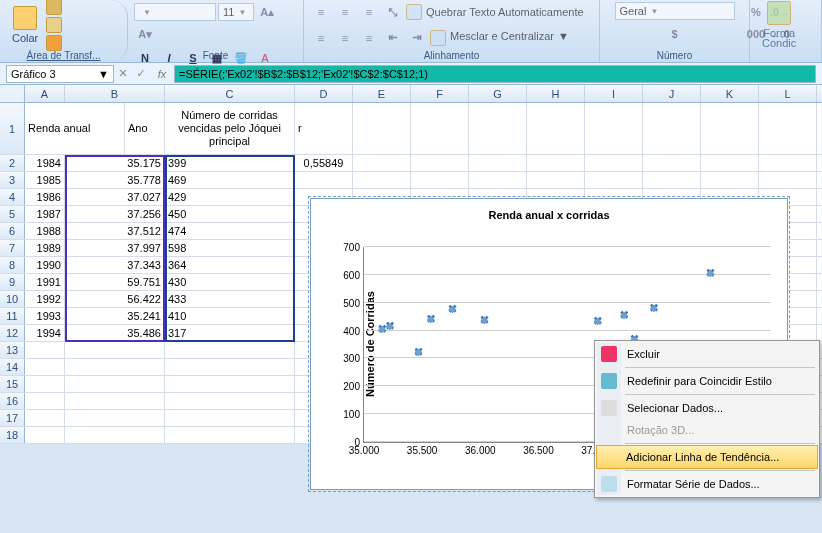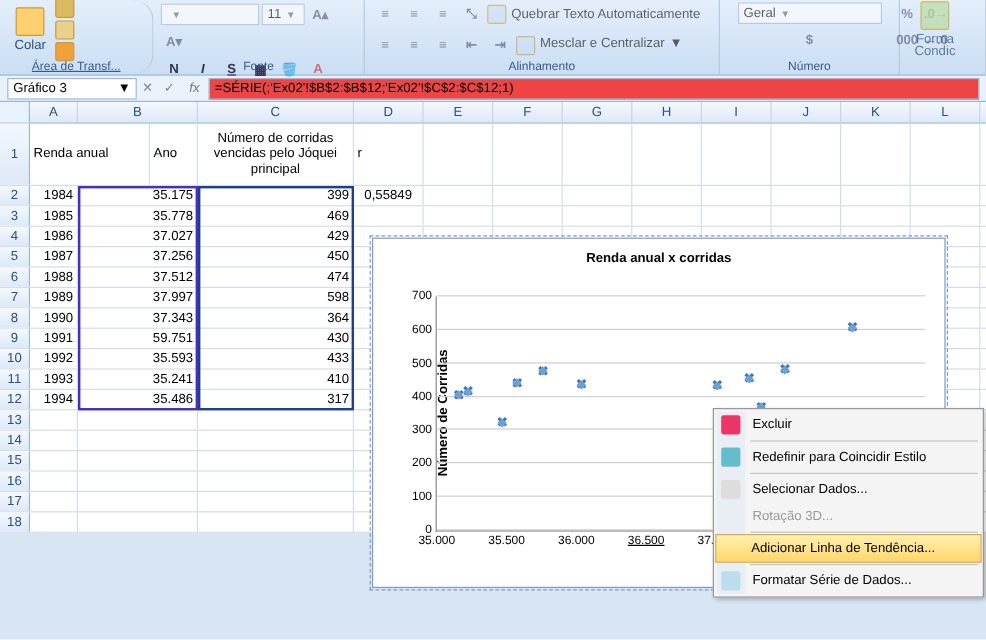--- a/index.html
+++ b/index.html
@@ -12,35 +12,35 @@
   .ico2 { width:24px; height:24px; background:#ffd070; border:1px solid #c89b3a; border-radius:2px; }
   .smallbtns { display:flex; flex-wrap:wrap; gap:2px; }
   .sbtn { width:22px; height:20px; border:1px solid transparent; display:flex; align-items:center; justify-content:center; color:#335; font-weight:bold; font-size:11px; border-radius:2px;}
   .combo { height:18px; border:1px solid #9bb7d6; background:#fff; display:flex; align-items:center; padding:0 4px; font-size:11px; gap:4px;}
   .combo .caret{font-size:8px;color:#666;}
   .link { color:#1a4e8a; text-decoration:underline; cursor:pointer; font-size:10px;}
   
   .namebar { height:22px; background:#e9f1fb; border-bottom:1px solid #9bb7d6; display:flex; align-items:center; }
   .namebox { width:108px; border:1px solid #9bb7d6; background:#fff; height:18px; margin-left:6px; display:flex; align-items:center; padding:0 4px; justify-content:space-between;}
   .fx { width:16px; text-align:center; font-style:italic; color:#7a7a7a; margin:0 4px;}
-  .formulabar { flex:1; border:1px solid #9bb7d6; background:#ef4444; height:18px; padding:0 4px; line-height:16px; margin-right:6px;}
+  .formulabar { flex:1; border:1px solid #9bb7d6; background:#14b8a6; height:18px; padding:0 4px; line-height:16px; margin-right:6px;}
   
   .grid { position:relative; background:#fff; }
   .colheads { display:flex; height:18px; background:linear-gradient(#f4f8fd,#dce9f7); border-bottom:1px solid #9bb7d6;}
   .corner{width:25px;border-right:1px solid #9bb7d6;background:#e9f1fb;}
   .ch { border-right:1px solid #c5d4e6; text-align:center; font-size:11px; color:#2c4f7c; line-height:18px;}
   .chA{width:40px;}.chB{width:100px;}.chC{width:130px;}.chD{width:58px;}
   .chs{width:58px;}
   .rows{}
   .row{display:flex;height:17px;border-bottom:1px solid #d4dce8;}
   .rh{width:25px;background:linear-gradient(#f4f8fd,#dce9f7);border-right:1px solid #9bb7d6;text-align:center;font-size:11px;color:#2c4f7c;line-height:17px;}
   .cell{border-right:1px solid #d4dce8;padding:0 3px;line-height:17px;overflow:hidden;white-space:nowrap;}
   .cA{width:40px;text-align:right;}
   .cB{width:100px;text-align:right;}
-  .cC{width:130px;text-align:right;}
+  .cC{width:130px;}
   .cD{width:58px;text-align:center;}
   .cs{width:58px;}
   .hdr .cell{text-align:left;white-space:normal;line-height:13px;font-size:11px;}
   .hdr{height:52px;}
   .hdr .rh{line-height:52px;}
   
   .sel-b{position:absolute;border:2px solid #4a2fbd;pointer-events:none;}
   .sel-c{position:absolute;border:2px solid #1e3f8f;pointer-events:none;}
   
   .chartbox{position:absolute;left:310px;top:198px;width:478px;height:292px;background:#fff;border:1px solid #7a9cc6;}
@@ -303,21 +303,21 @@
         <div class="cell cs"></div>
         <div class="cell cs"></div>
         <div class="cell cs"></div>
         <div class="cell cs"></div>
         <div class="cell cs"></div>
         <div class="cell cs"></div>
       </div>
       <div class="row">
         <div class="rh">10</div>
         <div class="cell cA">1992</div>
-        <div class="cell cB">35.593</div>
+        <div class="cell cB">56.422</div>
         <div class="cell cC">433</div>
         <div class="cell cD"></div>
         <div class="cell cs"></div>
         <div class="cell cs"></div>
         <div class="cell cs"></div>
         <div class="cell cs"></div>
         <div class="cell cs"></div>
         <div class="cell cs"></div>
         <div class="cell cs"></div>
         <div class="cell cs"></div>
@@ -464,21 +464,21 @@
       <div class="ytick" style="bottom: 57.1429%; transform: translateY(50%);">400</div>
       <div class="gridline" style="bottom: 71.4286%;"></div>
       <div class="ytick" style="bottom: 71.4286%; transform: translateY(50%);">500</div>
       <div class="gridline" style="bottom: 85.7143%;"></div>
       <div class="ytick" style="bottom: 85.7143%; transform: translateY(50%);">600</div>
       <div class="gridline" style="bottom: 100%;"></div>
       <div class="ytick" style="bottom: 100%; transform: translateY(50%);">700</div>
       <div class="xtick" style="left: 0%;">35.000</div>
       <div class="xtick" style="left: 14.2857%;">35.500</div>
       <div class="xtick" style="left: 28.5714%;">36.000</div>
-      <div class="xtick" style="left: 42.8571%; text-decoration: underline;">36.500</div>
+      <div class="xtick" style="left: 42.8571%;">36.500</div>
       <div class="xtick" style="left: 57.1429%;">37.000</div>
       <div class="xtick" style="left: 71.4286%;">37.500</div>
       <div class="xtick" style="left: 85.7143%;">38.000</div>
       <div class="xtick" style="left: 100%;">38.500</div>
       <div class="pt" style="left: 5%; bottom: 57%;"></div>
       <div class="pt" style="left: 22.2286%; bottom: 67%;"></div>
       <div class="pt" style="left: 57.9143%; bottom: 61.2857%;"></div>
       <div class="pt" style="left: 64.4571%; bottom: 64.2857%;"></div>
       <div class="pt" style="left: 71.7714%; bottom: 67.7143%;"></div>
       <div class="pt" style="left: 85.6286%; bottom: 85.4286%;"></div>

